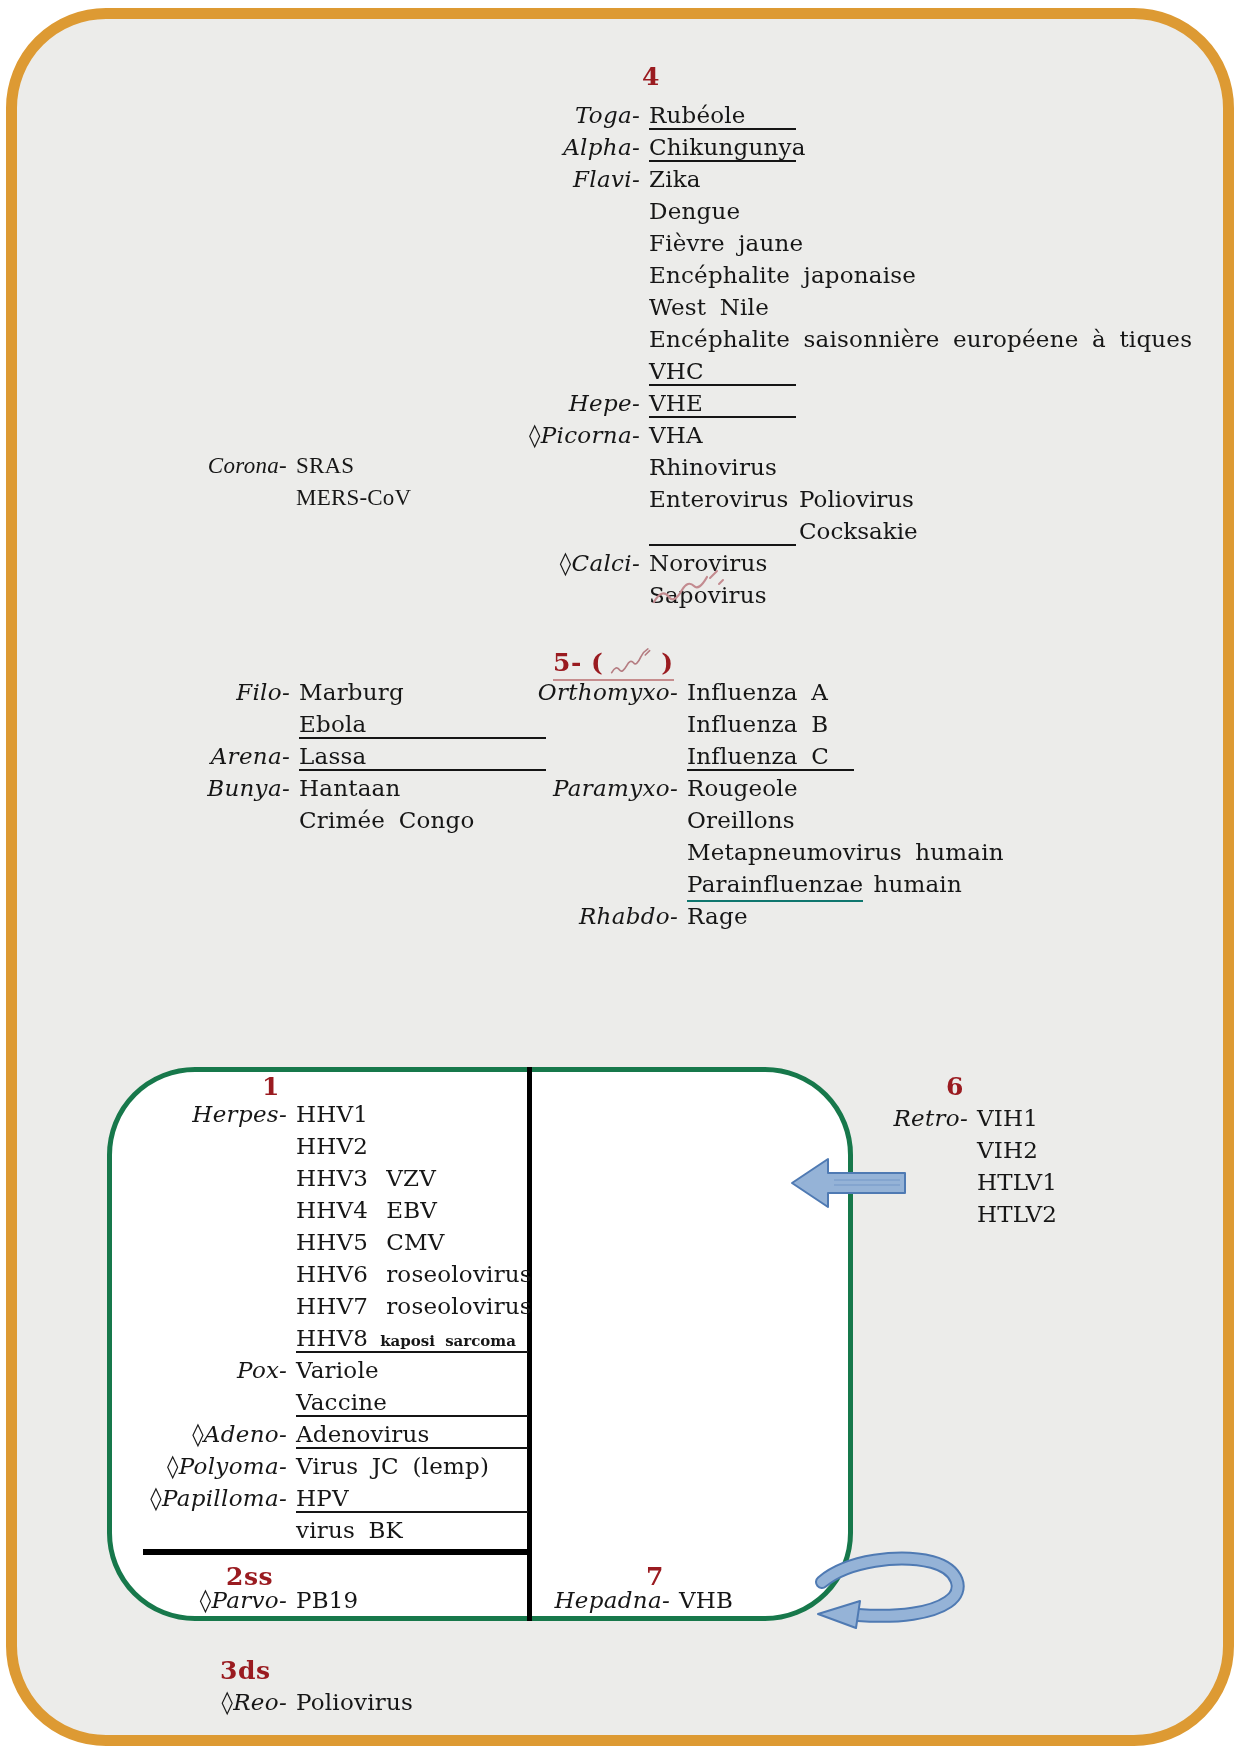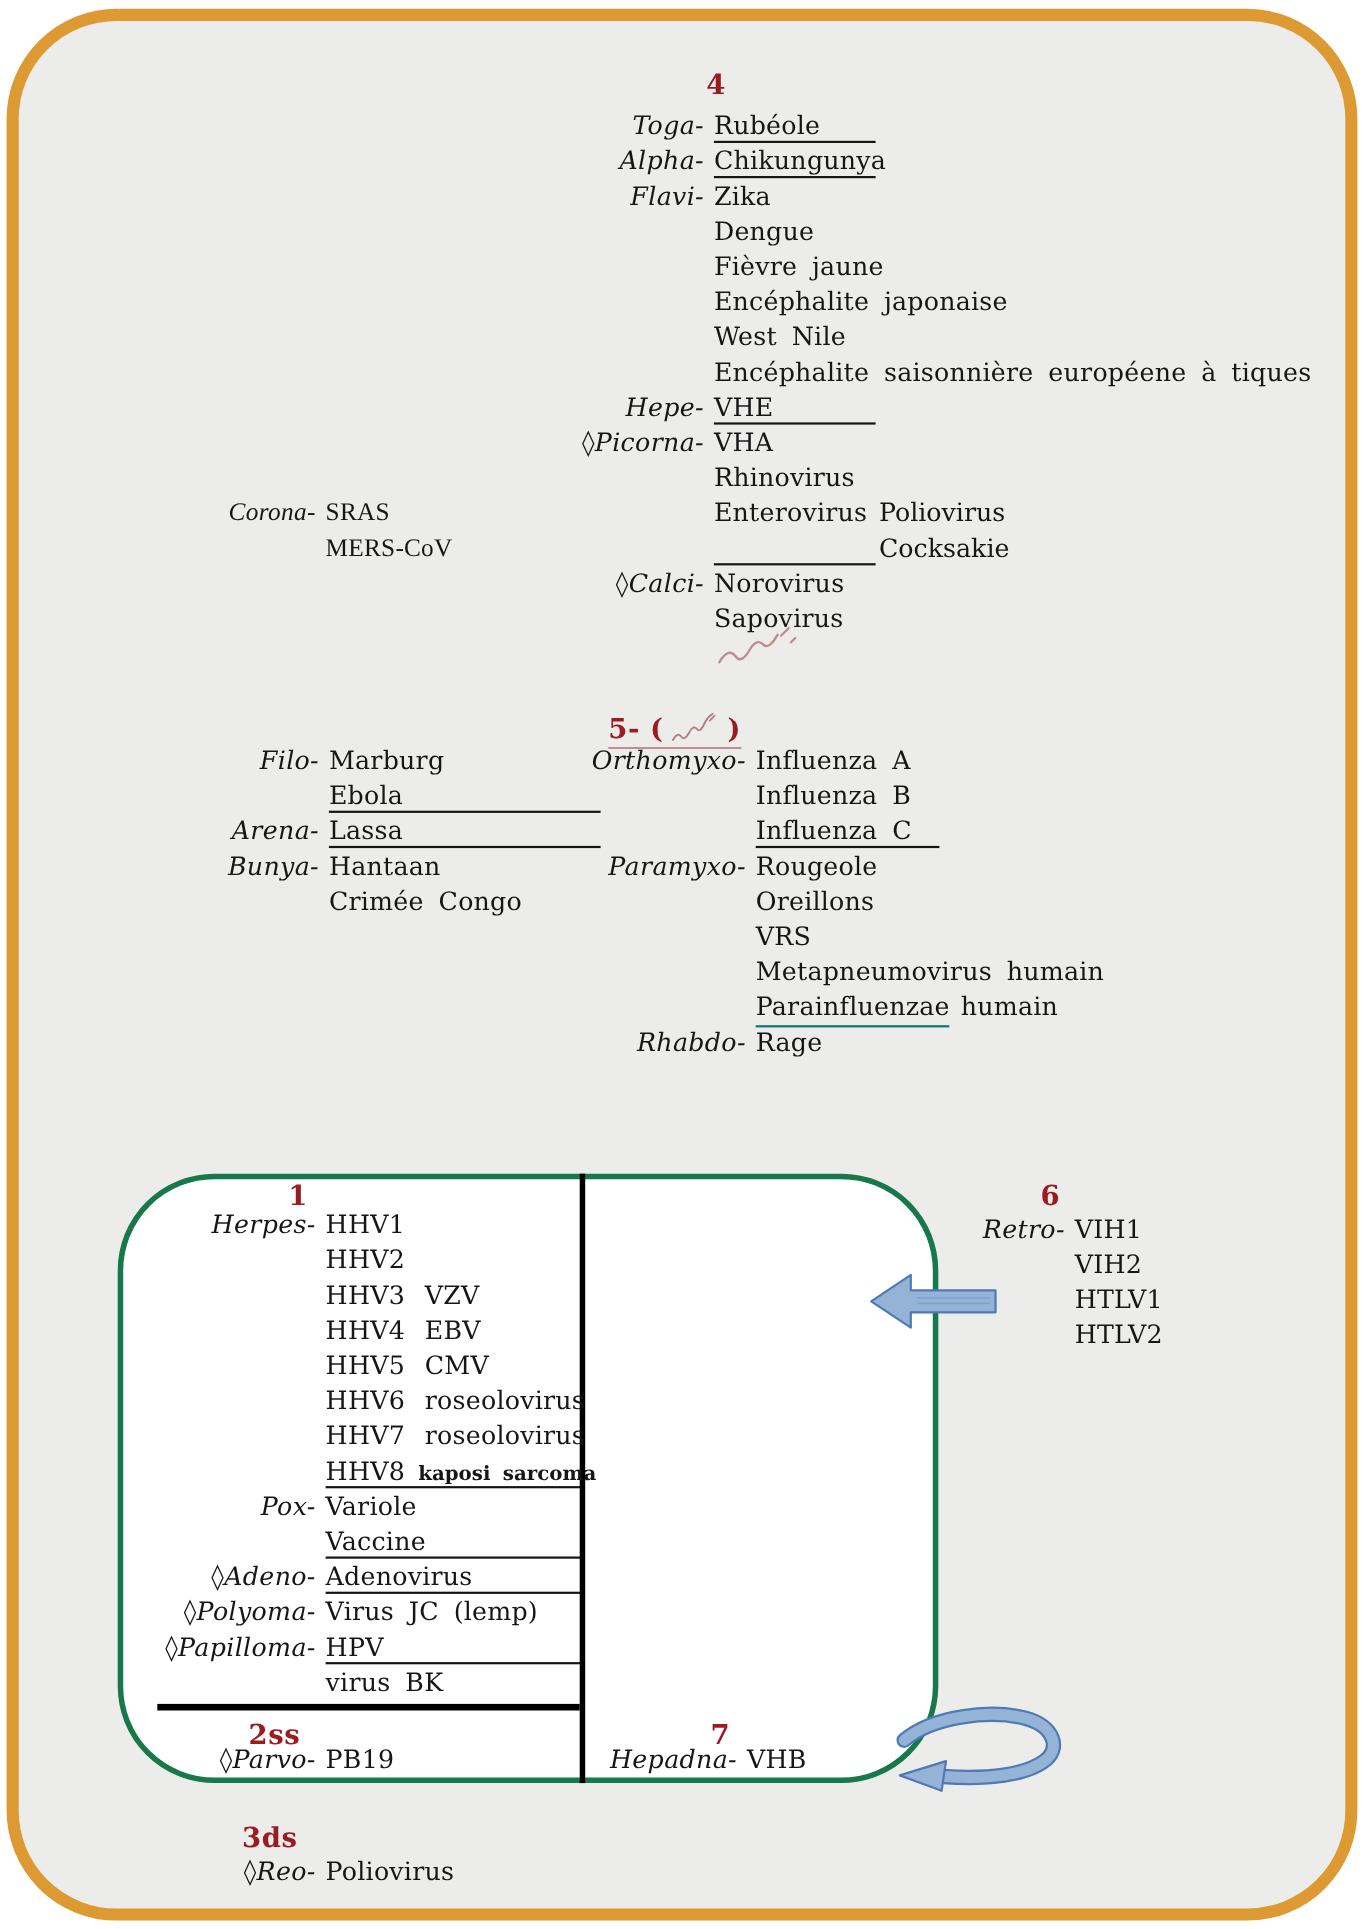--- a/index.html
+++ b/index.html
@@ -15,21 +15,21 @@
   }
   .num{
     position:absolute;color:#9a1b20;font-weight:bold;font-size:25px;
     letter-spacing:.5px;white-space:nowrap;
   }
   .rows{position:absolute;}
   .row{height:32px;line-height:32px;white-space:nowrap;position:relative;}
   .lab{display:inline-block;text-align:right;font-style:italic;letter-spacing:.3px;}
   .val{display:inline-block;margin-left:9px;word-spacing:6px;letter-spacing:.2px;}
   .sfx{display:inline-block;margin-left:18px;letter-spacing:.2px;}
-  .sfx-sm{display:inline-block;margin-left:12px;font-size:18px;font-weight:bold;word-spacing:5px;}
+  .sfx-sm{display:inline-block;margin-left:12px;font-size:15px;font-weight:bold;word-spacing:5px;}
   .ul{position:absolute;height:2px;background:#151515;bottom:1px;}
   .uw{border-bottom:2px solid #0f766e;}
   #g4{left:340px;top:99px;width:800px;}
   #g4 .lab{width:300px;}
   #g4 .ul{left:309px;width:147px;}
   #g4 .col3{position:absolute;left:459px;top:0;}
   #corona{left:100px;top:450px;font-family:Liberation Serif, serif;}
   #corona .lab{width:187px;}
   #g5l{left:60px;top:676px;}
   #g5l .lab{width:230px;}
@@ -65,20 +65,21 @@
 
 <div id="g4" class="rows">
   <div class="row"><span class="lab">Toga-</span><span class="val">Rubéole</span><i class="ul"></i></div>
   <div class="row"><span class="lab">Alpha-</span><span class="val">Chikungunya</span><i class="ul"></i></div>
   <div class="row"><span class="lab">Flavi-</span><span class="val">Zika</span></div>
   <div class="row"><span class="lab"></span><span class="val">Dengue</span></div>
   <div class="row"><span class="lab"></span><span class="val">Fièvre jaune</span></div>
   <div class="row"><span class="lab"></span><span class="val">Encéphalite japonaise</span></div>
   <div class="row"><span class="lab"></span><span class="val">West Nile</span></div>
   <div class="row"><span class="lab"></span><span class="val">Encéphalite saisonnière européene à tiques</span></div>
+  <div class="row"><span class="lab"></span><span class="val">VHC</span><i class="ul"></i></div>
   <div class="row"><span class="lab">Hepe-</span><span class="val">VHE</span><i class="ul"></i></div>
   <div class="row"><span class="lab">◊Picorna-</span><span class="val">VHA</span></div>
   <div class="row"><span class="lab"></span><span class="val">Rhinovirus</span></div>
   <div class="row"><span class="lab"></span><span class="val">Enterovirus</span><span class="col3">Poliovirus</span></div>
   <div class="row"><span class="lab"></span><span class="val"></span><span class="col3">Cocksakie</span><i class="ul"></i></div>
   <div class="row"><span class="lab">◊Calci-</span><span class="val">Norovirus</span></div>
   <div class="row"><span class="lab"></span><span class="val">Sapovirus</span></div>
 </div>
 
 <svg class="asvg" style="left:646px;top:566px;" width="110" height="46" viewBox="0 0 110 46">
@@ -105,21 +106,20 @@
   <div class="row"><span class="lab">Bunya-</span><span class="val">Hantaan</span></div>
   <div class="row"><span class="lab"></span><span class="val">Crimée Congo</span></div>
 </div>
 
 <div id="g5r" class="rows">
   <div class="row"><span class="lab">Orthomyxo-</span><span class="val">Influenza A</span></div>
   <div class="row"><span class="lab"></span><span class="val">Influenza B</span></div>
   <div class="row"><span class="lab"></span><span class="val">Influenza C</span><i class="ul"></i></div>
   <div class="row"><span class="lab">Paramyxo-</span><span class="val">Rougeole</span></div>
   <div class="row"><span class="lab"></span><span class="val">Oreillons</span></div>
-  <div class="row"><span class="lab"></span><span class="val">VRS</span></div>
   <div class="row"><span class="lab"></span><span class="val">Metapneumovirus humain</span></div>
   <div class="row"><span class="lab"></span><span class="val uw">Parainfluenzae</span><span class="sfx" style="margin-left:10px;">humain</span></div>
   <div class="row"><span class="lab">Rhabdo-</span><span class="val">Rage</span></div>
 </div>
 
 <div id="greenbox"></div>
 <div id="divider"></div>
 <div id="thickline"></div>
 
 <div class="num" style="left:262px;top:1072px;">1</div>

